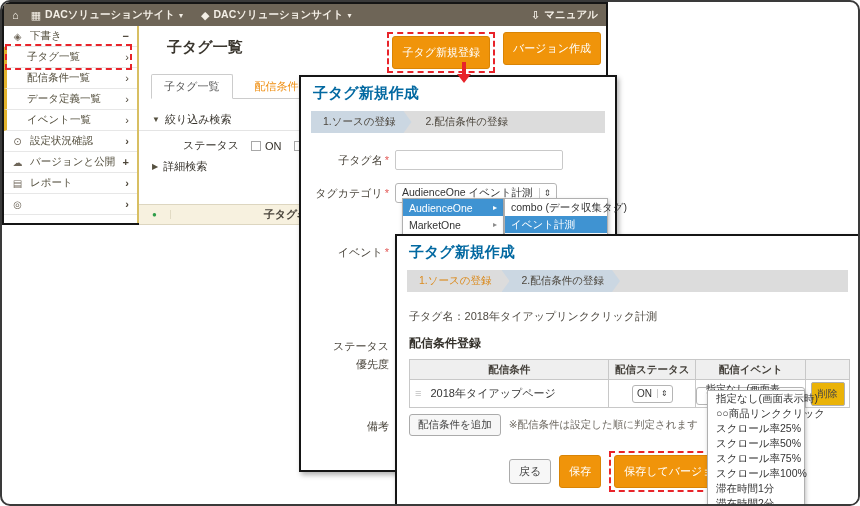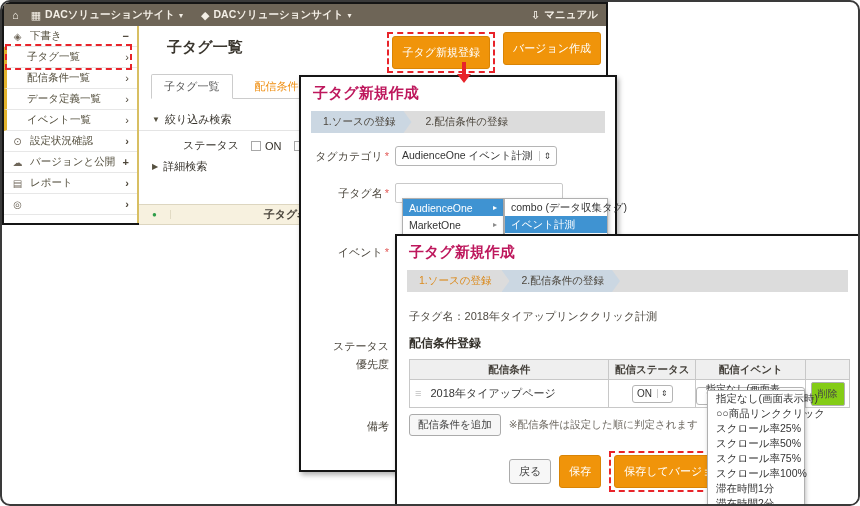--- a/index.html
+++ b/index.html
@@ -53,21 +53,21 @@
   .detail-row { position:absolute; left:13px; top:133px; font-size:11px; color:#35312a; display:flex; gap:5px; align-items:center; }
   .detail-row .car { font-size:8px; color:#55503f; }
   .search-row { position:absolute; left:13px; top:151px; display:flex; gap:5px; }
   .btn-sm { font-size:10.5px; padding:3px 8px; }
   .list-head { position:absolute; left:0; right:0; top:178px; height:21px; background:#f7f1df;
     border-top:1px solid #ddd6c0; border-bottom:1px solid #ddd6c0; display:flex; align-items:center; }
   .lh-dotcell { width:32px; text-align:center; border-right:1px solid #e2dbc4; color:#2f9e49; font-size:8px; }
   .lh-label { width:230px; text-align:center; font-size:11px; font-weight:bold; color:#4a453c; }
 
   
-  .m-title { margin:7px 12px 0; font-size:15px; font-weight:bold; color:#be185d; }
+  .m-title { margin:7px 12px 0; font-size:15px; font-weight:bold; color:#0369a1; }
   .steps { margin:8px 10px 0; display:flex; height:22px; background:#dcdcdc; font-size:10.5px; color:#4c463d; }
   .step { display:flex; align-items:center; padding:0 16px 0 12px; white-space:nowrap; }
   .step.first { clip-path:polygon(0 0,calc(100% - 8px) 0,100% 50%,calc(100% - 8px) 100%,0 100%); }
   .step.second { clip-path:polygon(0 0,calc(100% - 8px) 0,100% 50%,calc(100% - 8px) 100%,0 100%,8px 50%); margin-left:-6px; padding-left:20px; }
   .step.active { background:#cbd7e2; }
   .step.link { color:#db8a1c; }
 
   
   #win-m1 { left:297px; top:73px; width:318px; height:397px; z-index:10; box-shadow:2px 3px 5px rgba(0,0,0,.3); }
   .frow { display:flex; align-items:center; }
@@ -95,21 +95,21 @@
   .section-title { margin:11px 12px 0; font-size:12px; font-weight:bold; color:#33302a; }
   .cond-table { margin:7px 12px 0; border-collapse:collapse; width:441px; font-size:11px; }
   .cond-table th { background:#efefef; border:1px solid #c8c8c8; height:20px; font-weight:bold; text-align:center; color:#44403a; font-size:10.5px; }
   .cond-table td { border:1px solid #c8c8c8; height:28px; }
   .td-cond { padding-left:5px; color:#333; }
   .drag { color:#c0c0c0; margin-right:6px; font-size:11px; }
   .td-center { text-align:center; }
   .sel-small { display:inline-flex; align-items:center; border:1px solid #b5b5b5; border-radius:3px;
     background:#fff; height:18px; padding:0 4px; font-size:10px; color:#333; cursor:pointer; }
   .sel-small .arr { margin-left:5px; padding-left:3px; border-left:1px solid #ccc; font-size:8px; }
-  .btn-del { font-size:10px; padding:4px 6px; background:#84cc16; border:1px solid #b0b0b0; border-radius:2px; color:#444; cursor:pointer; }
+  .btn-del { font-size:10px; padding:4px 6px; background:#eab308; border:1px solid #b0b0b0; border-radius:2px; color:#444; cursor:pointer; }
   .add-row { margin:6px 12px 0; display:flex; align-items:center; gap:8px; }
   .note { font-size:10.5px; color:#6b665e; }
   .footer-btns { margin:15px 0 0 112px; display:flex; align-items:center; gap:8px; }
   #evt-dropdown { left:310px; top:154px; width:98px; }
   .opt { display:flex; align-items:center; height:15px; padding:0 8px; font-size:10.5px; color:#333; cursor:pointer; white-space:nowrap; }
 
   
   .annot { position:absolute; z-index:30; pointer-events:none; }
   #dash-sidebar { left:3px; top:42px; width:127px; height:26px; border:2px dashed #e8232a; }
   #red-arrow { left:455px; top:60px; width:14px; height:20px; }
@@ -220,30 +220,30 @@
       </div>
     </div>
   </div>
 
   <div class="win" id="win-m1">
     <div class="m-title">子タグ新規作成</div>
     <div class="steps">
       <span class="step first active">1.ソースの登録</span>
       <span class="step second">2.配信条件の登録</span>
     </div>
+    <div class="frow frow1">
+      <span class="flabel"><span>子タグ名</span><span class="req">*</span></span>
+      <input class="tinput" type="text" value="" style="">
+    </div>
     <div class="frow frow2">
       <span class="flabel"><span>タグカテゴリ</span><span class="req">*</span></span>
       <span class="select-box">
         <span>AudienceOne イベント計測</span>
         <span class="arr">⇕</span>
       </span>
-    </div>
-    <div class="frow frow1">
-      <span class="flabel"><span>子タグ名</span><span class="req">*</span></span>
-      <input class="tinput" type="text" value="" style="">
     </div>
     <div class="dropdown" id="cat-menu-groups">
       <div class="mi sel">
         <span>AudienceOne</span>
         <span class="subarr">▸</span>
       </div>
       <div class="mi">
         <span>MarketOne</span>
         <span class="subarr">▸</span>
       </div>

